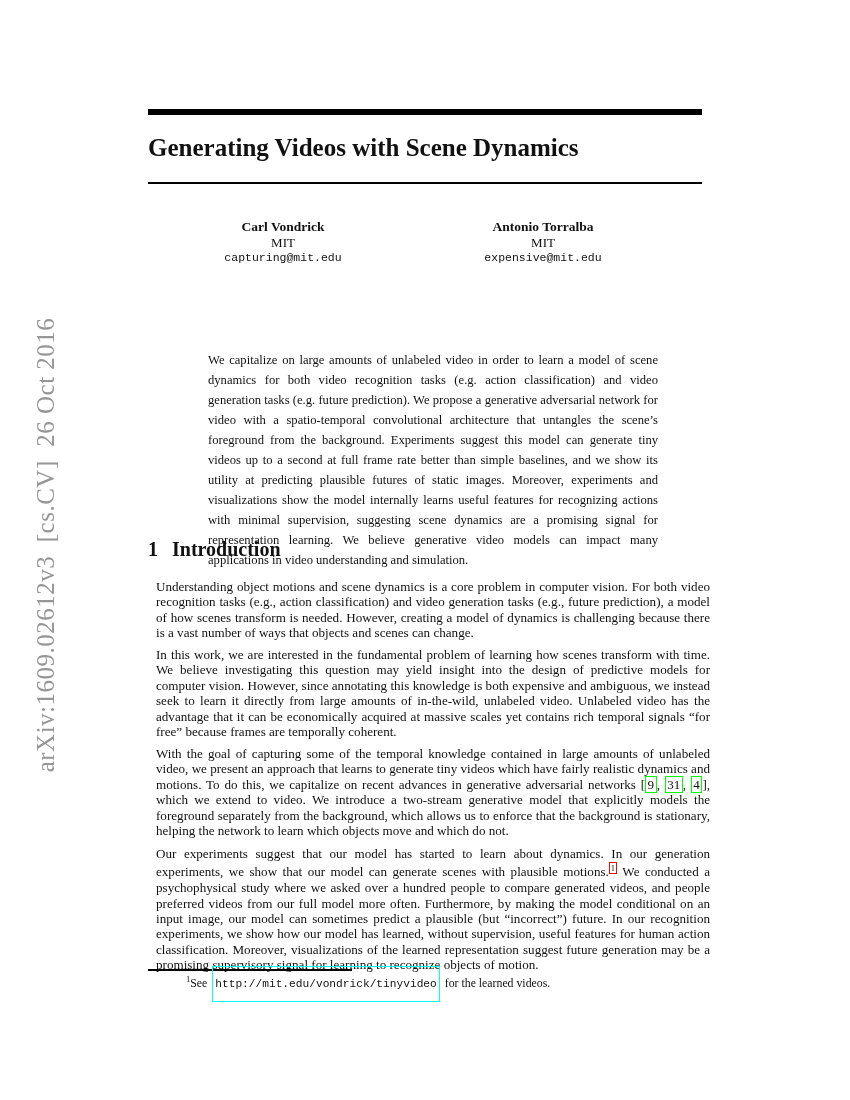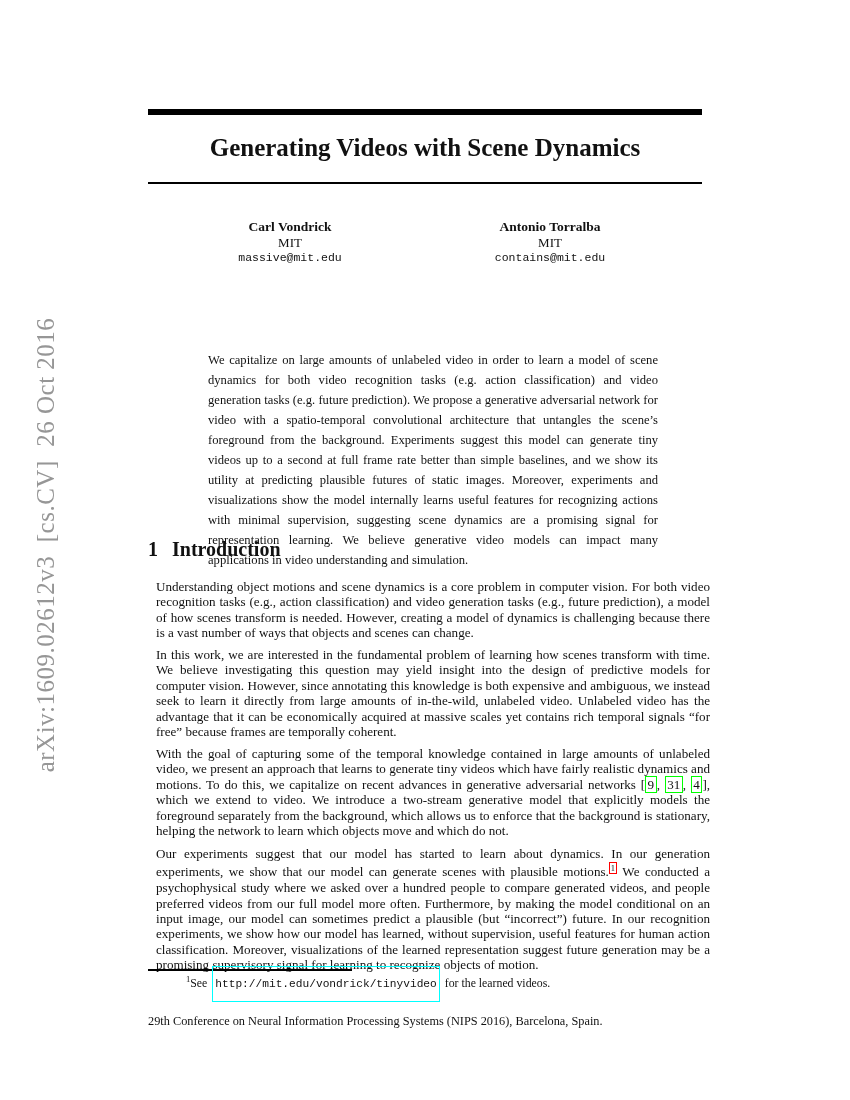--- a/index.html
+++ b/index.html
@@ -47,29 +47,29 @@
     left: 148px; top: 969px;
     width: 204px; height: 1.5px;
     background: #000;
   }
 
   .title {
     position: absolute;
     left: 148px; top: 134px;
     width: 554px;
     margin: 0;
-    text-align: center;
+    text-align: left;
     font-size: 25px;
     font-weight: bold;
     line-height: 28px;
   }
 
   .authors {
     position: absolute;
-    left: 160px; top: 219px;
+    left: 153px; top: 219px;
     width: 520px;
     display: flex;
   }
   .author {
     flex: 1;
     text-align: center;
     line-height: 15.5px;
   }
   .author-name { font-weight: bold; font-size: 13.5px; }
   .author-affil { font-size: 13px; }
@@ -162,40 +162,39 @@
   <div class="top-bar"></div>
 
   <h1 class="title">Generating Videos with Scene Dynamics</h1>
 
   <div class="mid-rule"></div>
 
   <div class="authors">
     <div class="author">
       <div class="author-name">Carl Vondrick</div>
       <div class="author-affil">MIT</div>
-      <div class="author-email">massive@mit.edu</div>
+      <div class="author-email">capturing@mit.edu</div>
     </div>
     <div class="author">
       <div class="author-name">Antonio Torralba</div>
       <div class="author-affil">MIT</div>
-      <div class="author-email">contains@mit.edu</div>
+      <div class="author-email">expensive@mit.edu</div>
     </div>
   </div>
 
   <p class="abstract-body">We capitalize on large amounts of unlabeled video in order to learn a model of scene dynamics for both video recognition tasks (e.g. action classification) and video generation tasks (e.g. future prediction). We propose a generative adversarial network for video with a spatio-temporal convolutional architecture that untangles the scene’s foreground from the background. Experiments suggest this model can generate tiny videos up to a second at full frame rate better than simple baselines, and we show its utility at predicting plausible futures of static images. Moreover, experiments and visualizations show the model internally learns useful features for recognizing actions with minimal supervision, suggesting scene dynamics are a promising signal for representation learning. We believe generative video models can impact many applications in video understanding and simulation.</p>
 
   <div class="section-heading"><span class="sec-num">1</span><span class="sec-title">Introduction</span></div>
 
   <p class="body-par p1">Understanding object motions and scene dynamics is a core problem in computer vision. For both video recognition tasks (e.g., action classification) and video generation tasks (e.g., future prediction), a model of how scenes transform is needed. However, creating a model of dynamics is challenging because there is a vast number of ways that objects and scenes can change.</p>
 
   <p class="body-par p2">In this work, we are interested in the fundamental problem of learning how scenes transform with time. We believe investigating this question may yield insight into the design of predictive models for computer vision. However, since annotating this knowledge is both expensive and ambiguous, we instead seek to learn it directly from large amounts of in-the-wild, unlabeled video. Unlabeled video has the advantage that it can be economically acquired at massive scales yet contains rich temporal signals “for free” because frames are temporally coherent.</p>
 
   <p class="body-par p3"><span>With the goal of capturing some of the temporal knowledge contained in large amounts of unlabeled video, we present an approach that learns to generate tiny videos which have fairly realistic dynamics and motions. To do this, we capitalize on recent advances in generative adversarial networks [</span><span class="cite-box">9</span><span>, </span><span class="cite-box">31</span><span>, </span><span class="cite-box">4</span><span>], which we extend to video. We introduce a two-stream generative model that explicitly models the foreground separately from the background, which allows us to enforce that the background is stationary, helping the network to learn which objects move and which do not.</span></p>
 
   <p class="body-par p4"><span>Our experiments suggest that our model has started to learn about dynamics. In our generation experiments, we show that our model can generate scenes with plausible motions.</span><sup class="fn-link">1</sup><span> We conducted a psychophysical study where we asked over a hundred people to compare generated videos, and people preferred videos from our full model more often. Furthermore, by making the model conditional on an input image, our model can sometimes predict a plausible (but “incorrect”) future. In our recognition experiments, we show how our model has learned, without supervision, useful features for human action classification. Moreover, visualizations of the learned representation suggest future generation may be a promising supervisory signal for learning to recognize objects of motion.</span></p>
 
   <div class="footnote-rule"></div>
 
   <div class="footnote"><sup class="fn-sup">1</sup><span>See </span><span class="url-box">http://mit.edu/vondrick/tinyvideo</span><span> for the learned videos.</span></div>
 
-  <div class="footer">29th Conference on Neural Information Processing Systems (NIPS 2016), Barcelona, Spain.</div>
 
 </div>
 
 </body></html>

